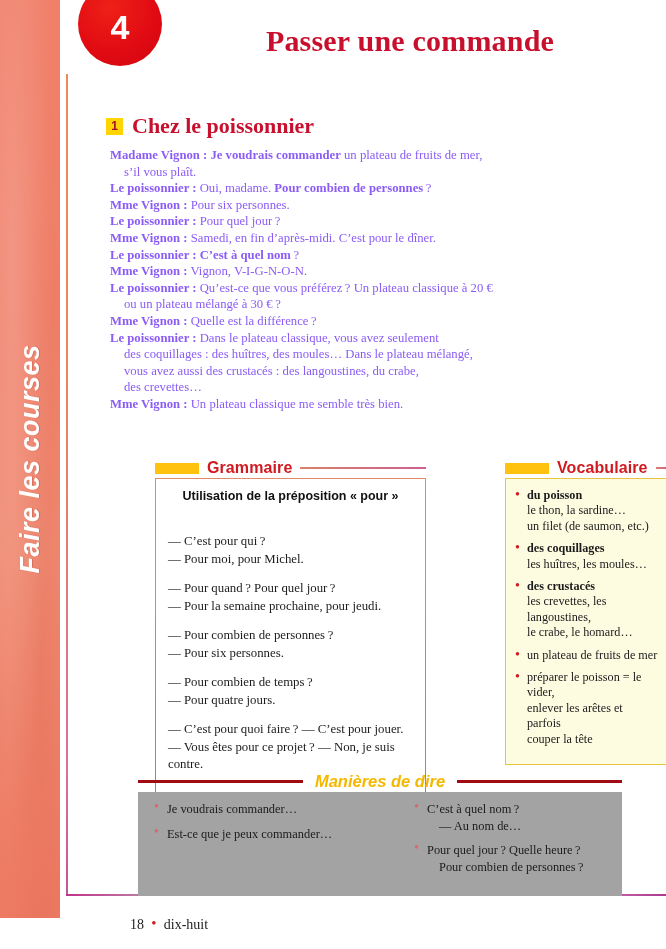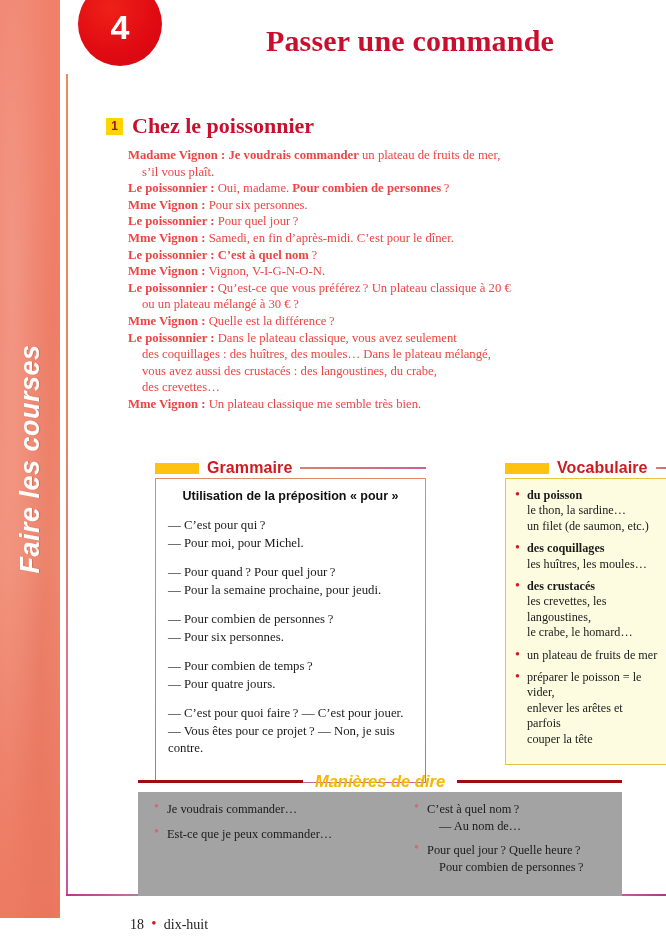--- a/index.html
+++ b/index.html
@@ -111,24 +111,24 @@
   }
   .sec-title {
     color: #c8102e;
     font-family: "Liberation Serif", serif;
     font-weight: bold;
     font-size: 22px;
   }
 
   #dialogue {
     margin-top: 8px;
-    margin-left: 22px;
+    margin-left: 4px;
     font-size: 12.7px;
     line-height: 16.6px;
-    color: #ef4444;
+    color: #8b5cf6;
   }
   .line { margin-bottom: 0px; }
   .line .cont { display: block; padding-left: 14px; }
   .spk { font-weight: bold; }
   .em { font-weight: bold; }
 
   
   .boxhead {
     position: relative;
     height: 20px;
@@ -165,21 +165,21 @@
     background: #ffffff;
     padding: 10px 12px 12px 12px;
     min-height: 282px;
   }
   #grammaire-sub {
     text-align: center;
     font-family: "Liberation Sans", sans-serif;
     font-weight: bold;
     font-size: 12.5px;
     color: #111;
-    margin-bottom: 14px;
+    margin-bottom: 30px;
   }
   .gr-group { margin-bottom: 12px; font-size: 12.8px; line-height: 17.5px; color: #1b1b1b; }
   .gr-group div { white-space: normal; }
 
   #vocab-wrap {
     position: absolute;
     left: 445px; top: 458px;
     width: 163px;
   }
   #vocab-box {

